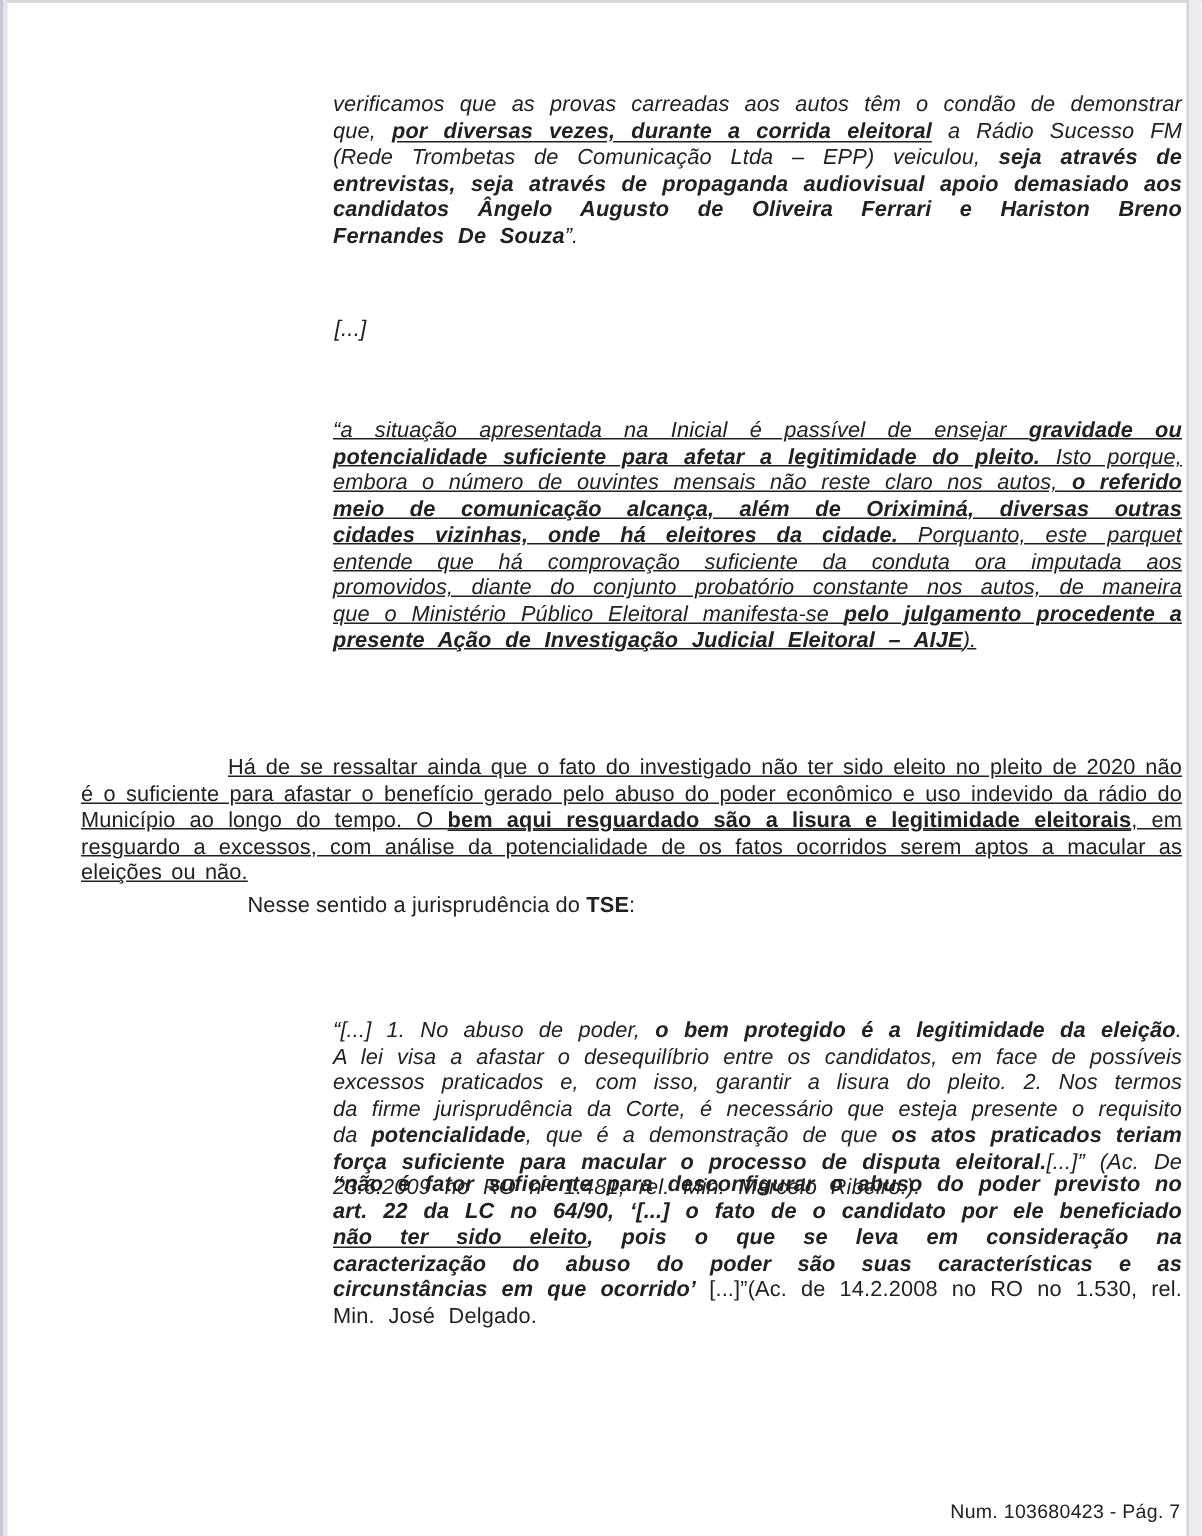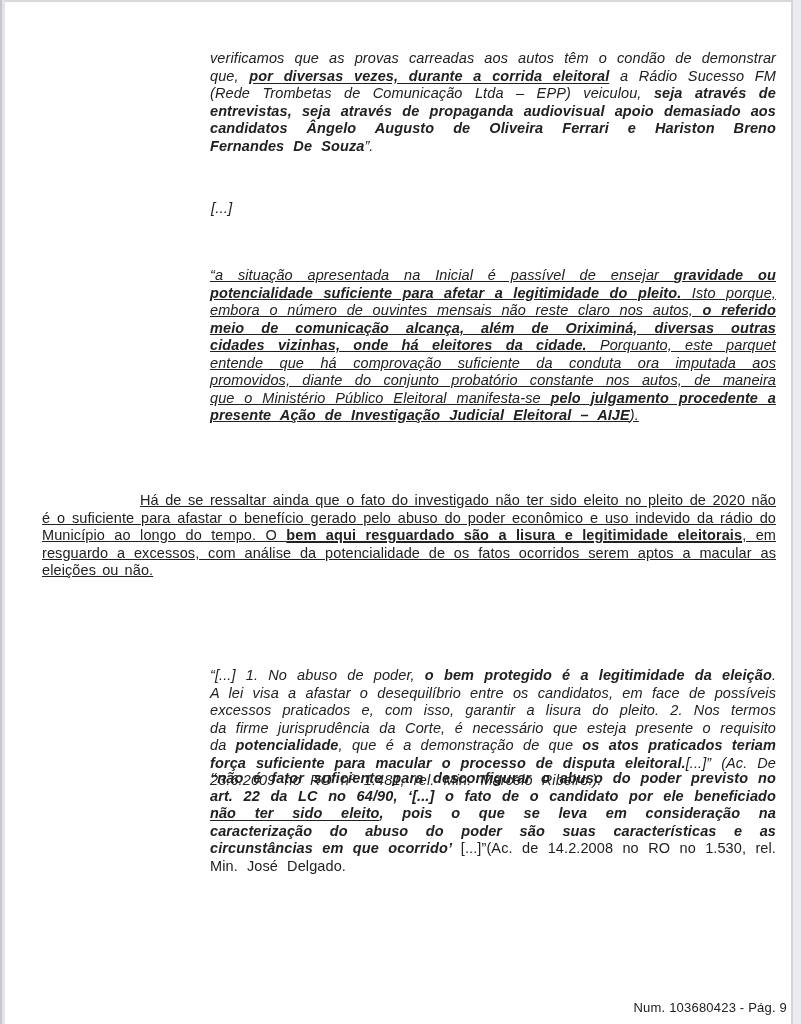--- a/index.html
+++ b/index.html
@@ -11,21 +11,21 @@
     position:relative;overflow:hidden;
     -webkit-font-smoothing:antialiased;
   }
   .edge{position:absolute;pointer-events:none;}
   .edge.top{top:0;left:0;width:100%;height:2px;background:var(--edge_top,#d7d7dd);}
   .edge.left{top:0;left:0;width:5px;height:100%;
     background:linear-gradient(to right,var(--edge_left_dark,#c7c7d0) 0 2px,var(--edge_left_light,#e3e3ea) 2px 100%);}
   .edge.right{top:0;right:0;width:10px;height:100%;
     background:linear-gradient(to right,var(--edge_right_line,#d4d4dc) 0 1.5px,var(--edge_right_light,#ebebf0) 1.5px 100%);}
 
-  p{margin:0;}
+  p{margin:12px;}
   .block{
     position:absolute;
     font-size:14.5px;
     line-height:17.5px;
     letter-spacing:0.1px;
     text-align:justify;
   }
   .q{left:210px;width:566px;word-spacing:5px;}
   #q1{top:50px;}
   #ellipsis{top:199px;left:211px;font-style:italic;font-size:15px;}
@@ -59,24 +59,27 @@
   <p class="block" id="ellipsis">[...]</p>
 
   <p class="block q" id="q2">
     <span class="i">“a situação apresentada na Inicial é passível de ensejar </span><span class="i b">gravidade ou potencialidade suficiente para afetar a legitimidade do pleito.</span><span class="i"> Isto porque, embora o número de ouvintes mensais não reste claro nos autos, </span><span class="i b">o referido meio de comunicação alcança, além de Oriximiná, diversas outras cidades vizinhas, onde há eleitores da cidade.</span><span class="i"> Porquanto, este parquet entende que há comprovação suficiente da conduta ora imputada aos promovidos, diante do conjunto probatório constante nos autos, de maneira que o Ministério Público Eleitoral manifesta-se </span><span class="i b">pelo julgamento procedente a presente Ação de Investigação Judicial Eleitoral – AIJE</span><span class="i">).</span>
   </p>
 
   <p class="block" id="body-par">
     <span>Há de se ressaltar ainda que o fato do investigado não ter sido eleito no pleito de 2020 não é o suficiente para afastar o benefício gerado pelo abuso do poder econômico e uso indevido da rádio do Município ao longo do tempo. O </span><span class="b u">bem aqui resguardado são a lisura e legitimidade eleitorais</span><span>, em resguardo a excessos, com análise da potencialidade de os fatos ocorridos serem aptos a macular as eleições ou não.</span>
   </p>
 
+  <p class="block" id="heading">
+    <span>Nesse sentido a jurisprudência do </span><span class="b">TSE</span><span>:</span>
+  </p>
 
   <p class="block q" id="q3">
     <span class="i">“[...] 1. No abuso de poder, </span><span class="i b">o bem protegido é a legitimidade da eleição</span><span class="i">. A lei visa a afastar o desequilíbrio entre os candidatos, em face de possíveis excessos praticados e, com isso, garantir a lisura do pleito. 2. Nos termos da firme jurisprudência da Corte, é necessário que esteja presente o requisito da </span><span class="i b">potencialidade</span><span class="i">, que é a demonstração de que </span><span class="i b">os atos praticados teriam força suficiente para macular o processo de disputa eleitoral.</span><span class="i">[...]” (Ac. De 23.6.2009 no RO nº 1.481, rel. Min. Marcelo Ribeiro.).</span>
   </p>
 
   <p class="block q" id="q4">
     <span class="i b">“não é fator suficiente para desconfigurar o abuso do poder previsto no art. 22 da LC no 64/90, ‘[...] o fato de o candidato por ele beneficiado </span><span class="i b u">não ter sido eleito</span><span class="i b">, pois o que se leva em consideração na caracterização do abuso do poder são suas características e as circunstâncias em que ocorrido’ </span><span class="reg">[...]”(Ac. de 14.2.2008 no RO no 1.530, rel. Min. José Delgado.</span>
   </p>
 
-  <div id="footer">Num. 103680423 - Pág. 9</div>
+  <div id="footer">Num. 103680423 - Pág. 7</div>
 
 </div>
 
 </body></html>

